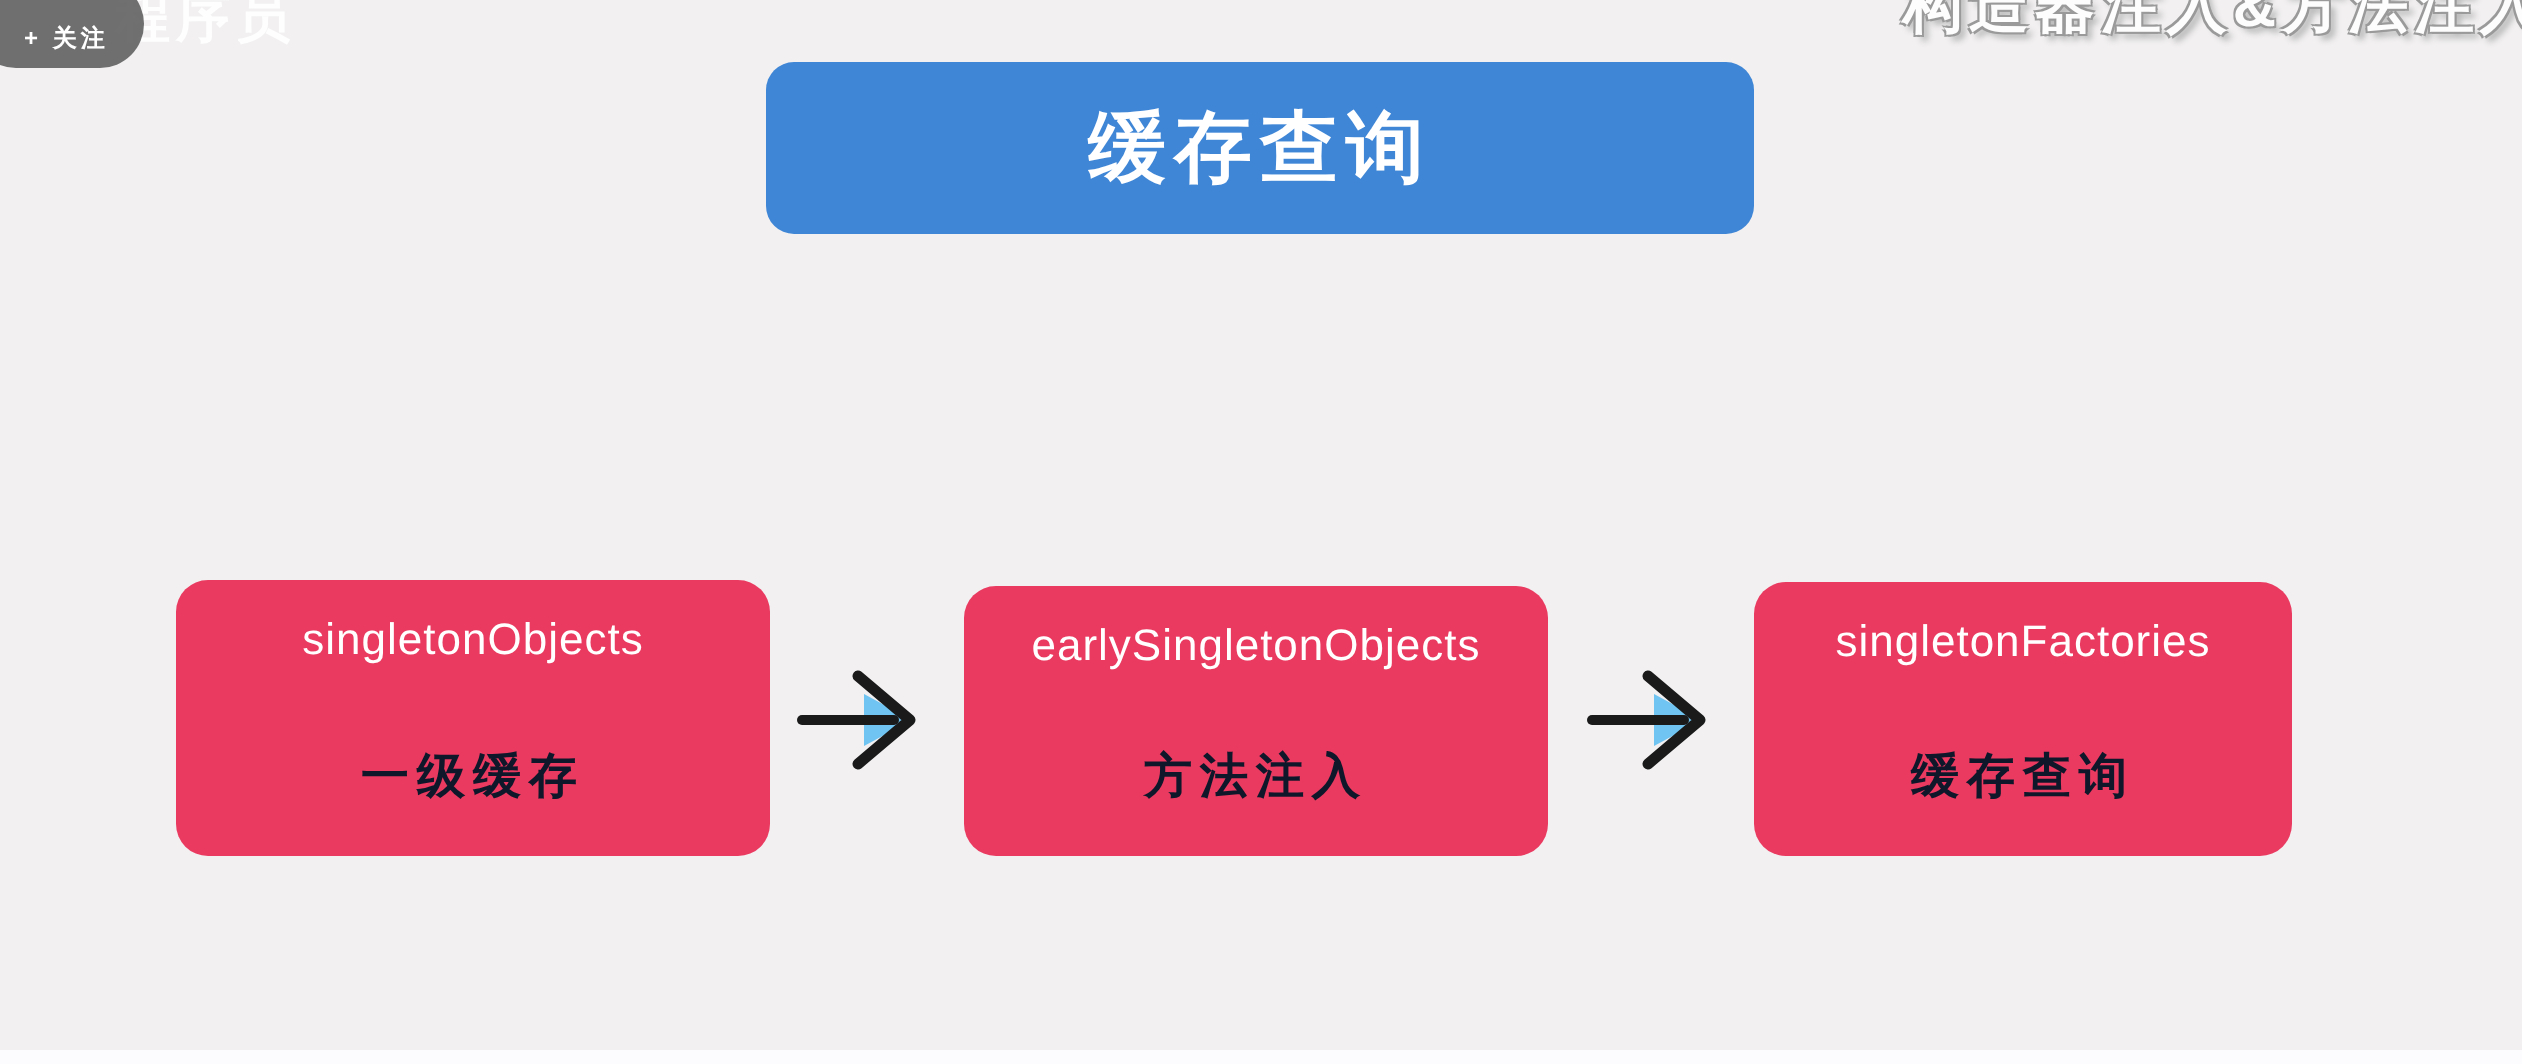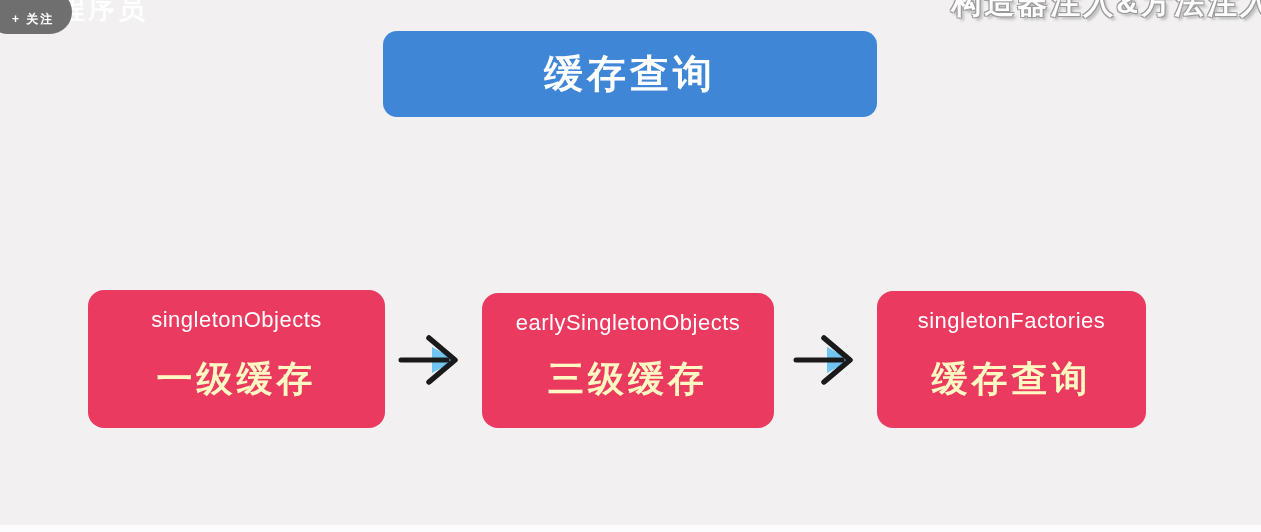--- a/index.html
+++ b/index.html
@@ -27,21 +27,21 @@
   
   .title-box{position:absolute;left:383px;top:31px;width:494px;height:86px;background:#3f86d6;
     border-radius:14px;display:flex;align-items:center;justify-content:center;}
   .title-box span{color:#ffffff;font-size:39px;font-weight:bold;letter-spacing:4px;}
 
   
   .cache-box{position:absolute;background:#ea3a60;border-radius:16px;display:flex;
     flex-direction:column;align-items:center;justify-content:space-between;box-sizing:border-box;
     padding:17px 8px 24px;}
   .cache-box .code{color:#ffffff;font-size:22px;letter-spacing:0.5px;}
-  .cache-box .cn{color:#fef9c3;font-size:36px;font-weight:bold;letter-spacing:4px;}
+  .cache-box .cn{color:#0f172a;font-size:24px;font-weight:bold;letter-spacing:4px;}
   #box1{left:88px;top:290px;width:297px;height:138px;}
   #box2{left:482px;top:293px;width:292px;height:135px;}
   #box3{left:877px;top:291px;width:269px;height:137px;}
 
   
   .arrow{position:absolute;width:66px;height:52px;}
   #arrow1{left:398px;top:334px;}
   #arrow2{left:793px;top:334px;}
 </style>
 </head>
@@ -67,21 +67,21 @@
   </div>
 
   <svg class="arrow" id="arrow1" viewBox="0 0 66 52" xmlns="http://www.w3.org/2000/svg">
     <polygon points="34,13 58,26 34,39" fill="#6fc4f1"></polygon>
     <line x1="3" y1="26" x2="49" y2="26" stroke="#1a1a1a" stroke-width="5" stroke-linecap="round"></line>
     <polyline points="31,4 57,26 31,48" fill="none" stroke="#1a1a1a" stroke-width="5.5" stroke-linecap="round" stroke-linejoin="round"></polyline>
   </svg>
 
   <div class="cache-box" id="box2">
     <div class="code">earlySingletonObjects</div>
-    <div class="cn">三级缓存</div>
+    <div class="cn">方法注入</div>
   </div>
 
   <svg class="arrow" id="arrow2" viewBox="0 0 66 52" xmlns="http://www.w3.org/2000/svg">
     <polygon points="34,13 58,26 34,39" fill="#6fc4f1"></polygon>
     <line x1="3" y1="26" x2="49" y2="26" stroke="#1a1a1a" stroke-width="5" stroke-linecap="round"></line>
     <polyline points="31,4 57,26 31,48" fill="none" stroke="#1a1a1a" stroke-width="5.5" stroke-linecap="round" stroke-linejoin="round"></polyline>
   </svg>
 
   <div class="cache-box" id="box3">
     <div class="code">singletonFactories</div>

